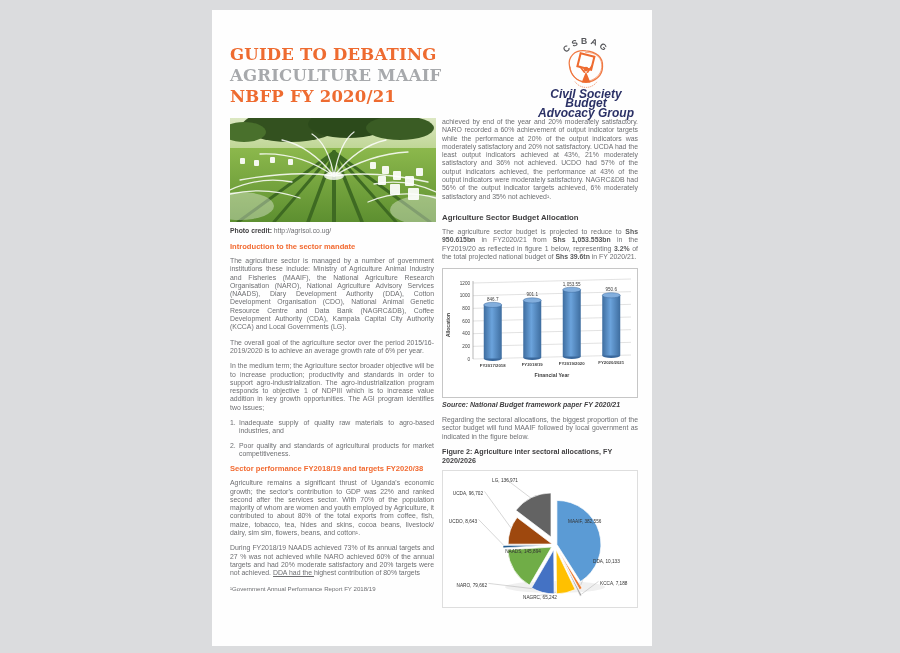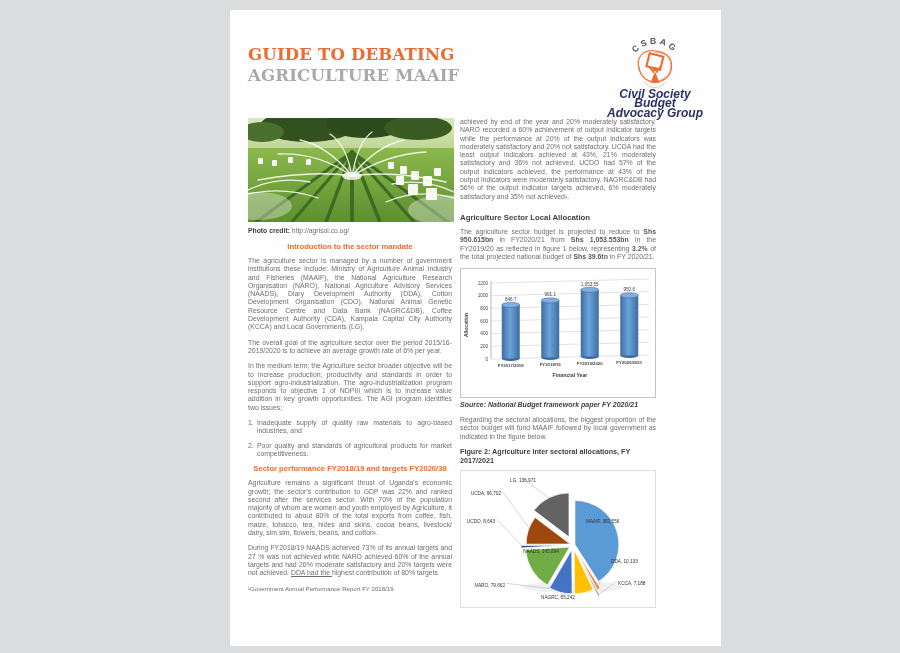--- a/index.html
+++ b/index.html
@@ -1,39 +1,39 @@
 <!DOCTYPE html>
 <html><head>
 <meta charset="utf-8">
 <style>
   * { margin:0; padding:0; box-sizing:border-box; }
   body { font-family:"Liberation Sans","DejaVu Sans",sans-serif; }
   .stage { position:relative; width:900px; height:653px; background:#dbdcde; overflow:hidden; }
-  .page { position:absolute; left:230px; top:10px; width:491px; height:636px; background:#fefefe; overflow:hidden; }
+  .page { position:absolute; left:212px; top:10px; width:440px; height:636px; background:#fefefe; overflow:hidden; }
 
   
   .page-header { display:flex; padding:26px 14px 0 18px; height:108px; }
   .title-block { flex:1; padding-top:8px; }
   .title-line { font-family:"DejaVu Serif","Liberation Serif",serif; font-weight:700; font-size:16.5px; line-height:21px; letter-spacing:.2px; }
   .t-orange { color:#ee6b30; }
   .t-gray   { color:#a7a9ac; }
   .logo-block { width:104px; display:flex; flex-direction:column; align-items:center; padding-top:0; }
   .org-name { font-size:12px; font-weight:700; color:#2b3166; text-align:center; line-height:9.5px;font-style:italic; }
 
   
   .columns { display:flex; gap:8px; padding:0 14px 0 18px; }
   .col-left { width:204px; }
   .col-right { width:196px; }
 
   .photo { width:206px; height:104px; display:block; }
   .photo-credit { font-size:6.8px; color:#6d6e71; margin:5px 0 8px; }
   .photo-credit .b { font-weight:700; color:#414042; }
 
   p.body { font-size:6.9px; line-height:8.3px; color:#6d6e71; text-align:justify; margin-bottom:7px; }
-  .h-orange { font-size:7.6px; font-weight:700; color:#f26a31; margin:3px 0 6px;text-align:center; }
+  .h-orange { font-size:7.6px; font-weight:700; color:#f26a31; margin:3px 0 6px; }
   .h-dark   { font-size:7.8px; font-weight:700; color:#414042; margin:6px 0 6px; }
   .h-fig    { font-size:7.2px; font-weight:700; color:#414042; line-height:8.8px; margin:6px 0 4px; }
   .b { font-weight:700; color:#58595b; }
   .u { border-bottom:.9px solid #6d6e71; }
 
   .num-list { margin:1px 0 6px; }
   .num-item { display:flex; font-size:6.9px; line-height:8.3px; color:#6d6e71; margin-bottom:6px; }
   .num-item .n { width:9px; flex:none; }
   .num-item .t { flex:1; text-align:justify; }
 
@@ -48,20 +48,21 @@
 </head>
 <body>
 
 <div class="stage">
   <div class="page">
 
     <div class="page-header">
       <div class="title-block">
         <div class="title-line t-orange">GUIDE TO DEBATING</div>
         <div class="title-line t-gray">AGRICULTURE MAAIF</div>
+        <div class="title-line t-orange">NBFP FY 2020/21</div>
       </div>
       <div class="logo-block">
         <svg width="88" height="66" viewBox="0 0 90 68">
           <defs>
               <path id="arcpath" d="M 14 34 A 32 32 0 0 1 76 34" fill="none"></path>
             </defs>
           <text font-size="11" font-weight="bold" fill="#55565a" letter-spacing="3.5">
             <textPath href="#arcpath" startOffset="50%" text-anchor="middle">CSBAG</textPath>
           </text>
           <path d="M 45 19 C 30 17 22 27 24 38 C 25 49 33 58 45 59 C 57 58 66 50 66 39 C 67 27 58 20 45 19" fill="none" stroke="#ee6b30" stroke-width="1.6" opacity="0.9"></path>
@@ -163,21 +164,21 @@
 
         <div class="h-orange">Sector performance FY2018/19 and targets FY2020/38</div>
         <p class="body">Agriculture remains a significant thrust of Uganda's economic growth; the sector's contribution to GDP was 22% and ranked second after the services sector.  With 70% of the population majority of whom are women and youth employed by Agriculture, it contributed to about 80% of the total exports from coffee, fish, maize, tobacco, tea, hides and skins, cocoa beans, livestock/ dairy, sim sim, flowers, beans, and cotton¹.</p>
         <p class="body"><span>During FY2018/19 NAADS achieved 73% of its annual targets and 27 % was not achieved while NARO achieved 60% of the annual targets and had 20% moderate satisfactory and 20% targets were not achieved. </span><span class="u">DDA had the </span><span>highest contribution of 80% targets</span></p>
         <div class="footnote">¹Government Annual Performance Report FY 2018/19</div>
       </div>
 
       <div class="col-right">
         <p class="body" style="margin-bottom:12px;">achieved by end of the year and 20% moderately satisfactory. NARO recorded a 60% achievement of output indicator targets while the performance at 20% of the output indicators was moderately satisfactory and 20% not satisfactory. UCDA had the least output indicators achieved at 43%, 21% moderately satisfactory and 36% not achieved. UCDO had 57% of the output indicators achieved, the performance at 43% of the output indicators were moderately satisfactory. NAGRC&amp;DB had 56% of the output indicator targets achieved, 6% moderately satisfactory and 35% not achieved¹.</p>
 
-        <div class="h-dark">Agriculture Sector Local Allocation</div>
+        <div class="h-dark">Agriculture Sector Budget Allocation</div>
         <p class="body"><span>The agriculture sector budget is projected to reduce to </span><span class="b">Shs 950.615bn</span><span> in FY2020/21 from </span><span class="b">Shs 1,053.553bn</span><span> in the FY2019/20 as reflected in figure 1 below, representing </span><span class="b">3.2%</span><span> of the total projected national budget of </span><span class="b">Shs 39.6tn</span><span> in FY 2020/21.</span></p>
 
         <div class="chart-box"><svg width="194" height="124" viewBox="0 0 194 124">
               <defs>
                 <linearGradient id="barg" x1="0" y1="0" x2="1" y2="0">
         <stop offset="0" stop-color="#3e6d9f"></stop>
                   <stop offset="0.45" stop-color="#6ba3dc"></stop>
                   <stop offset="1" stop-color="#3e6d9f"></stop>
                 </linearGradient>
               </defs>
@@ -224,21 +225,21 @@
               </g>
               <text x="168.25" y="22.295333333333332" font-size="4.6" fill="#404040" text-anchor="middle">950.6</text>
               <text x="168.25" y="95" font-size="4.3" font-weight="bold" fill="#404040" text-anchor="middle">FY2020/2021</text>
               <text x="7" y="56" font-size="5" font-weight="bold" fill="#404040" text-anchor="middle" transform="rotate(-90 7 56)">Allocation</text>
               <text x="109" y="108" font-size="5.2" font-weight="bold" fill="#404040" text-anchor="middle">Financial Year</text>
             </svg></div>
         <div class="source">Source: National Budget framework paper FY 2020/21</div>
 
         <p class="body">Regarding the sectoral allocations, the biggest proportion of the sector budget will fund MAAIF followed by local government as indicated in the figure below.</p>
 
-        <div class="h-fig">Figure 2: Agriculture inter sectoral allocations, FY 2017/2021</div>
+        <div class="h-fig">Figure 2: Agriculture inter sectoral allocations, FY 2020/2026</div>
         <div class="pie-box"><svg width="194" height="132" viewBox="0 0 194 132">
               <ellipse cx="112" cy="116" rx="50" ry="6" fill="#000000" opacity="0.06"></ellipse>
               <line x1="136.7596538790825" y1="116.14515321822945" x2="148.5" y2="88.4" stroke="#a6a6a6" stroke-width="0.45"></line>
               <line x1="137.53990147825962" y1="123.92674466136154" x2="155.5" y2="110.4" stroke="#a6a6a6" stroke-width="0.45"></line>
               <line x1="122.54907942217072" y1="119.26706665275248" x2="97" y2="124.4" stroke="#a6a6a6" stroke-width="0.45"></line>
               <line x1="100.09716424163331" y1="118.9300890374073" x2="45.5" y2="112.4" stroke="#a6a6a6" stroke-width="0.45"></line>
               <line x1="61.94558555767032" y1="75.6006232646997" x2="35.5" y2="48.4" stroke="#a6a6a6" stroke-width="0.45"></line>
               <line x1="70.19604549056254" y1="60.01873441447867" x2="41.5" y2="20.4" stroke="#a6a6a6" stroke-width="0.45"></line>
               <line x1="89.1786451595909" y1="28.07806446535451" x2="62" y2="7.4" stroke="#a6a6a6" stroke-width="0.45"></line>
               <path d="M 113.92064314489777 73.44220979754282 L 113.92064314489777 29.44220979754282 A 44 44 0 0 1 137.48959357498924 110.59735177848388 Z" fill="#5b9bd5" stroke="#ffffff" stroke-width="0.7"></path>

